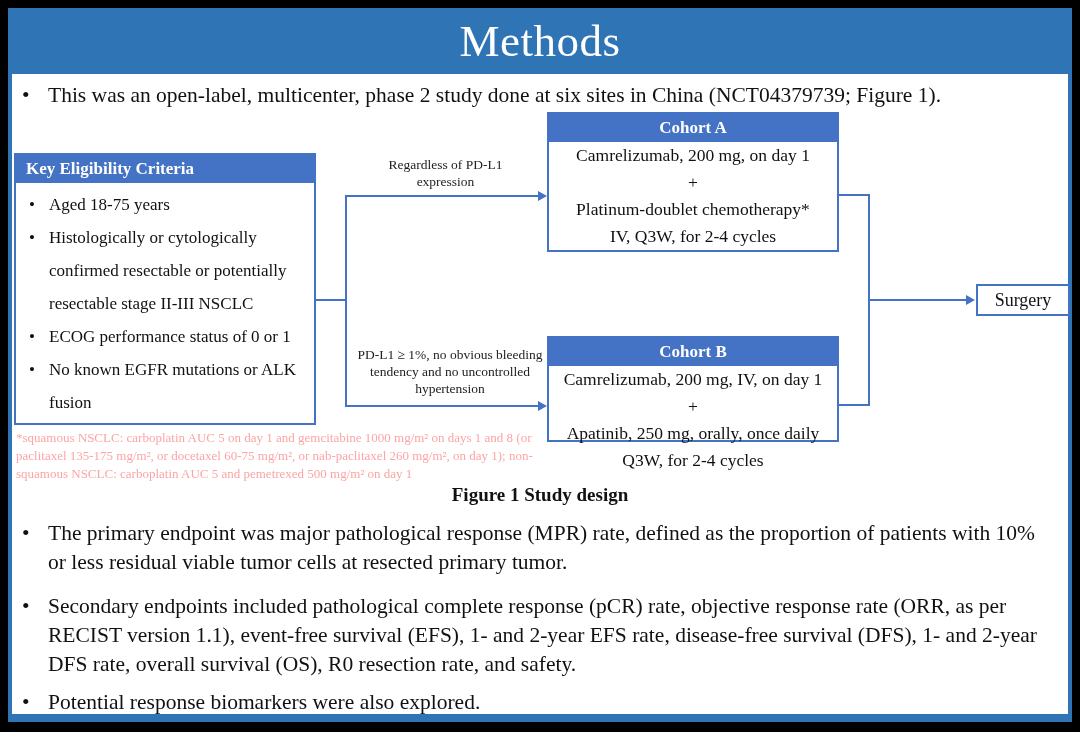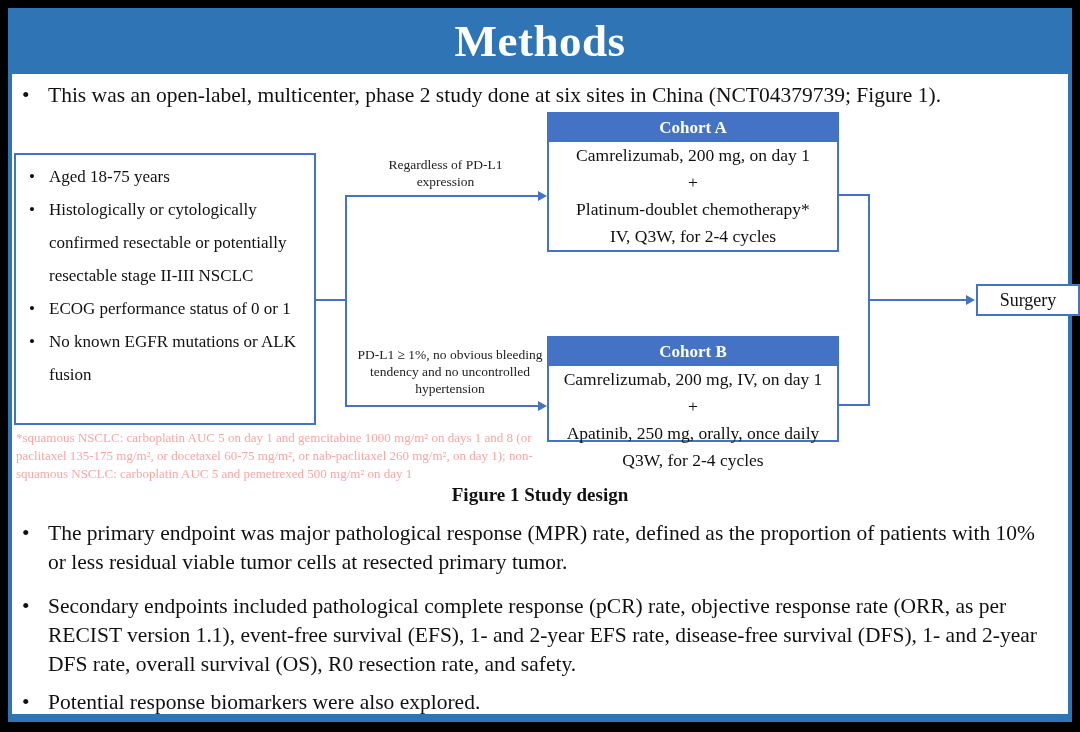--- a/index.html
+++ b/index.html
@@ -4,21 +4,21 @@
 <style>
   * { margin:0; padding:0; box-sizing:border-box; }
   html,body { width:1080px; height:732px; background:#000; overflow:hidden;
               font-family:"Liberation Serif", serif; }
   .slide { position:absolute; left:0; top:0; width:1080px; height:732px; background:#000; }
   .panel { position:absolute; left:8px; top:8px; width:1064px; height:714px;
            background:#fff; border-left:4px solid #2F74B5; border-right:4px solid #2F74B5;
            border-bottom:8px solid #2F74B5; }
   .banner { position:absolute; left:8px; top:8px; width:1064px; height:66px;
             background:#2F74B5; display:flex; align-items:center; justify-content:center; }
-  .banner .title { color:#fff; font-size:45px; font-weight:bold; letter-spacing:0.5px; }
+  .banner .title { color:#fff; font-size:45px; font-weight:normal; letter-spacing:0.5px; }
 
   .bullet { position:absolute; font-size:21.5px; color:#111; line-height:29px; }
   .bullet .marker { position:absolute; left:0; top:0; }
   .bullet .text { display:block; padding-left:26px; }
 
   
   .elig-box { position:absolute; left:14px; top:153px; width:302px; height:272px;
               border:2px solid #4472C4; background:#fff; }
   .elig-header { height:28px; background:#4472C4; color:#fff; font-weight:bold;
                  font-size:17px; line-height:28px; padding-left:10px; }
@@ -27,21 +27,21 @@
   .elig-item .dot { position:absolute; left:7px; top:0; }
 
   
   .cohort { position:absolute; width:292px; border:2px solid #4472C4; background:#fff; }
   .cohort-a { left:547px; top:112px; height:140px; }
   .cohort-b { left:547px; top:336px; height:106px; }
   .cohort-header { height:28px; background:#4472C4; color:#fff; font-weight:bold;
                    font-size:17px; line-height:28px; text-align:center; }
   .cohort-line { font-size:17.5px; line-height:27px; text-align:center; color:#111; }
 
-  .surgery-box { position:absolute; left:976px; top:284px; width:104px; height:32px;
+  .surgery-box { position:absolute; left:976px; top:284px; width:94px; height:32px;
                  border:2px solid #4472C4; background:#fff; display:flex;
                  align-items:center; justify-content:center; font-size:18px; color:#111; }
 
   .diagram-label { position:absolute; text-align:center; font-size:13.5px;
                    line-height:17px; color:#222; }
   .lbl-top { left:363px; top:156px; width:165px; }
   .lbl-bottom { left:352px; top:346px; width:196px; }
   .lbl-eval { left:868px; top:258px; width:108px; }
 
   .hline, .vline { position:absolute; background:#4472C4; }
@@ -65,20 +65,21 @@
   <div class="banner">
     <span class="title">Methods</span>
   </div>
 
   <div class="bullet" style="left:22px; top:81px; width:1040px;">
     <span class="marker">•</span>
     <span class="text">This was an open-label, multicenter, phase 2 study done at six sites in China (NCT04379739; Figure 1).</span>
   </div>
 
   <div class="elig-box">
+    <div class="elig-header">Key Eligibility Criteria</div>
     <div class="elig-body">
       <div class="elig-item">
         <span class="dot">•</span>
         <span>Aged 18-75 years</span>
       </div>
       <div class="elig-item">
         <span class="dot">•</span>
         <span>Histologically or cytologically confirmed resectable or potentially resectable stage II-III NSCLC</span>
       </div>
       <div class="elig-item">

